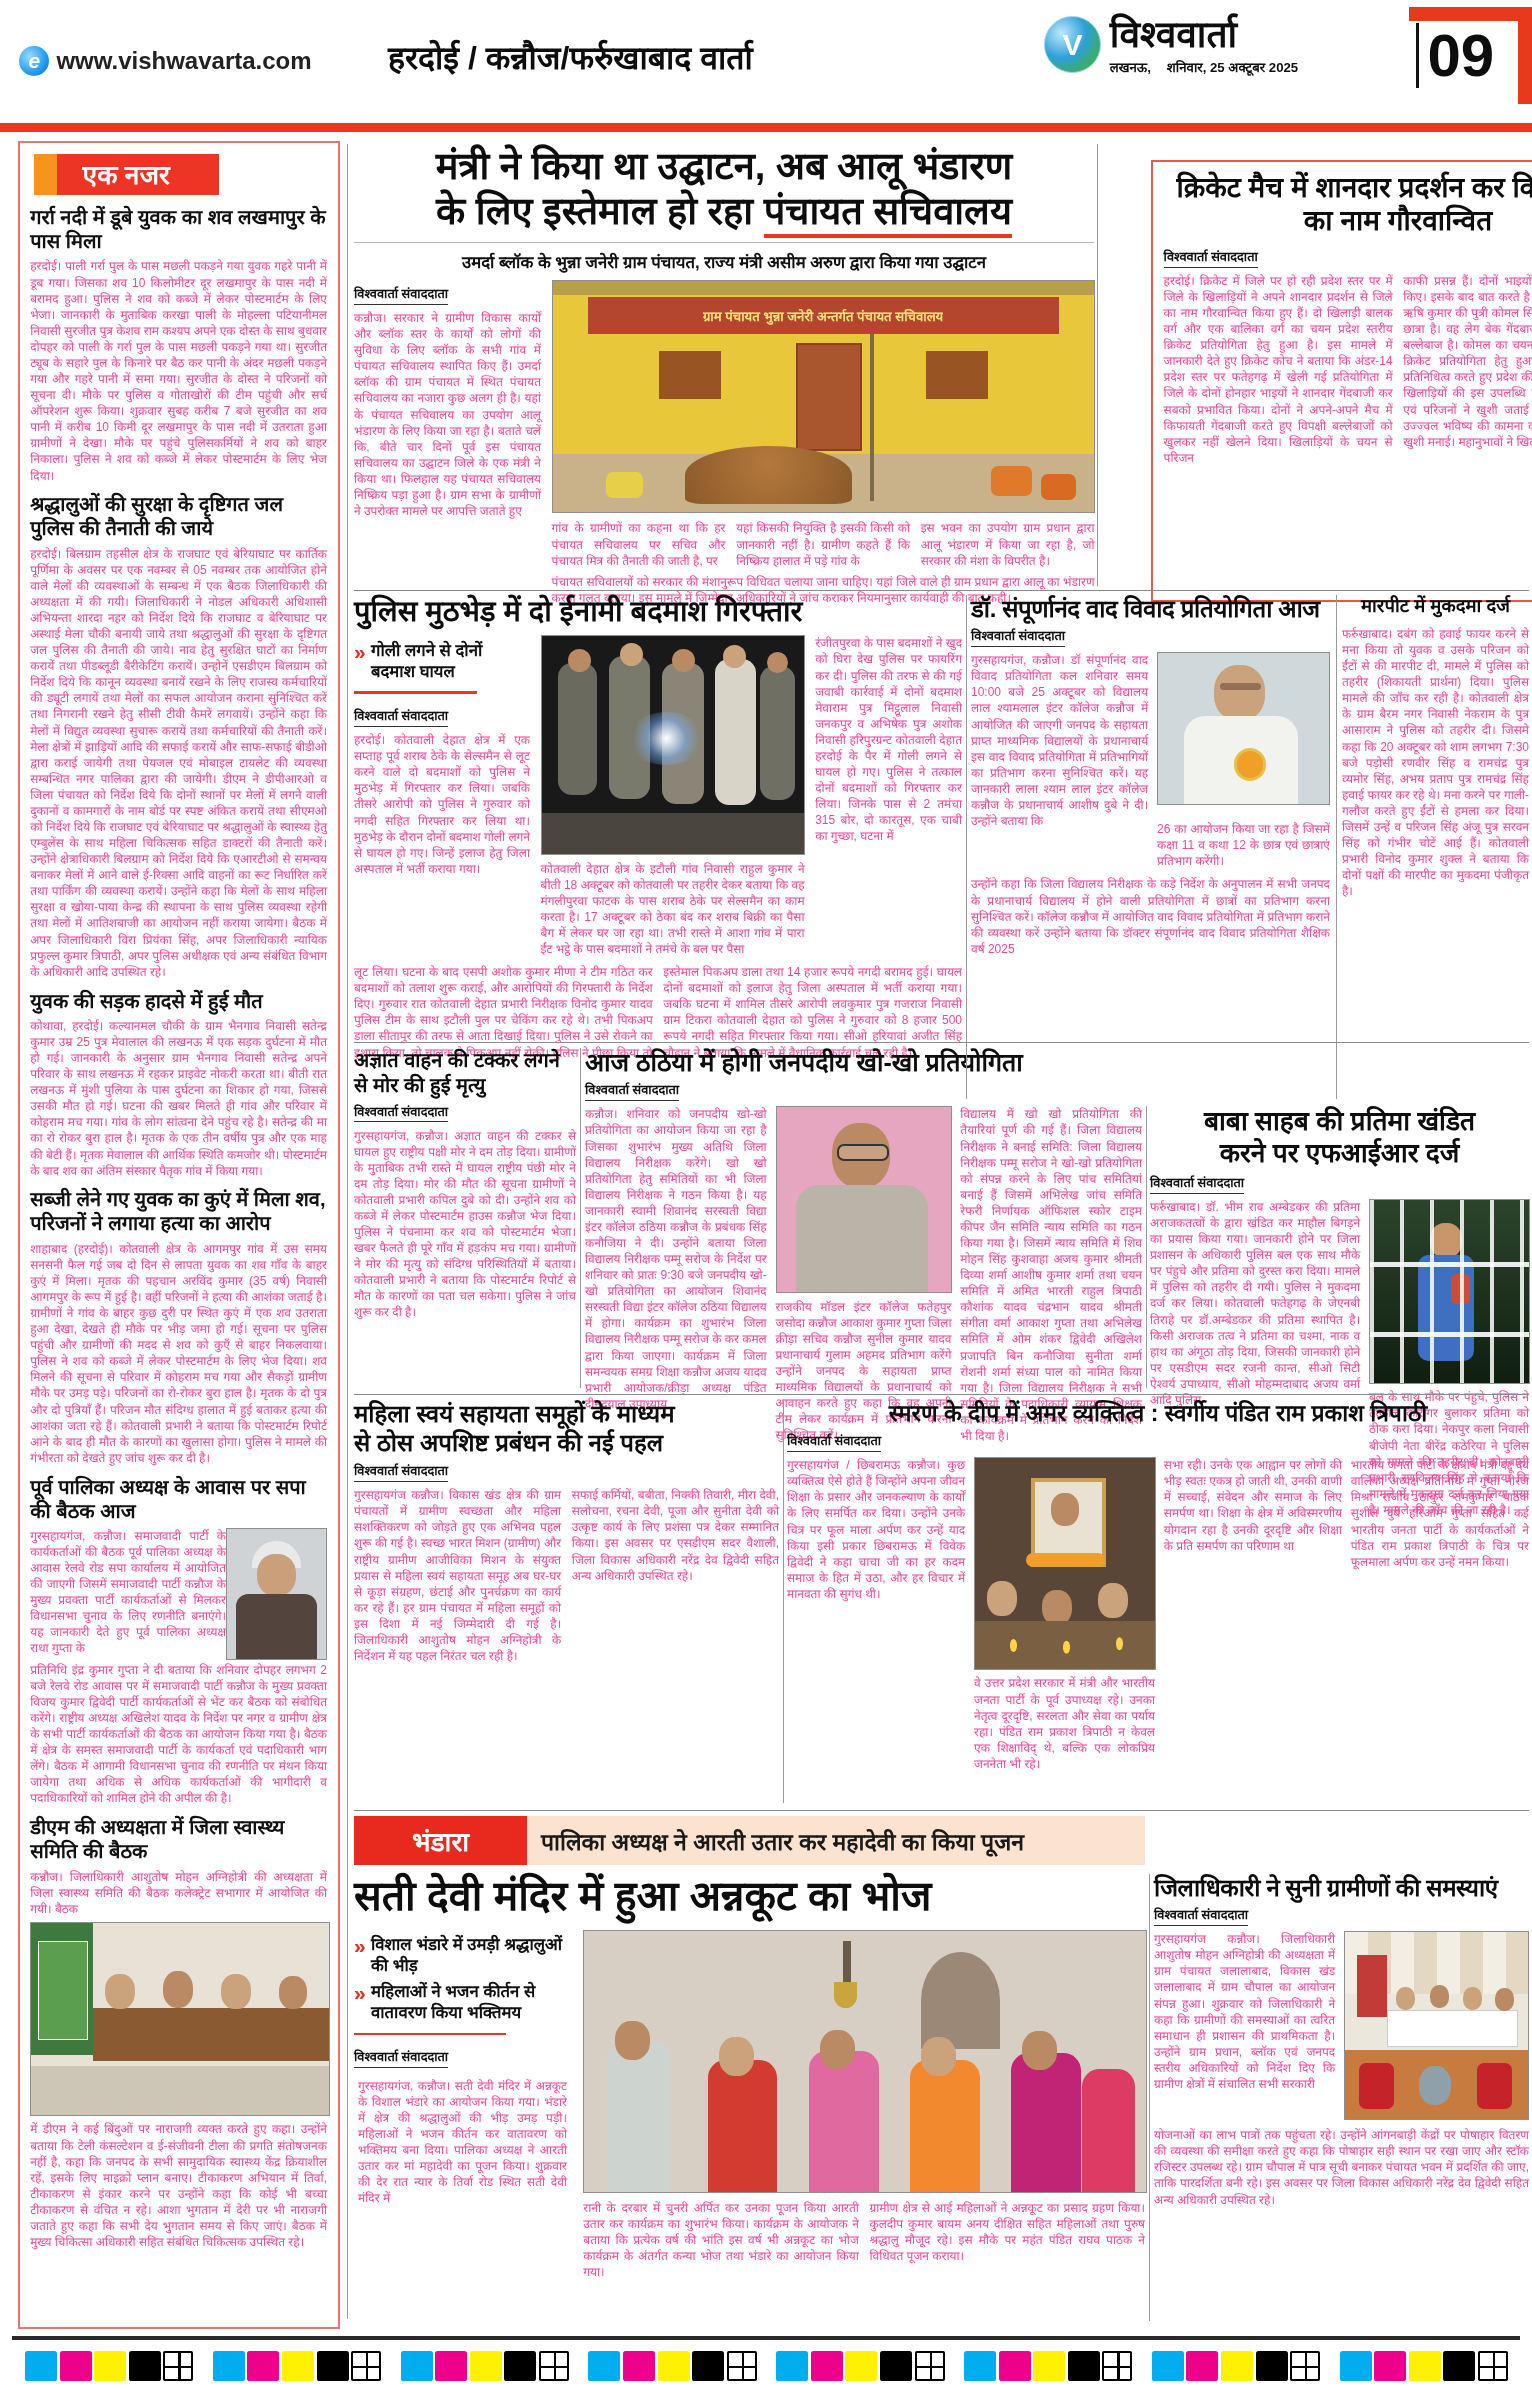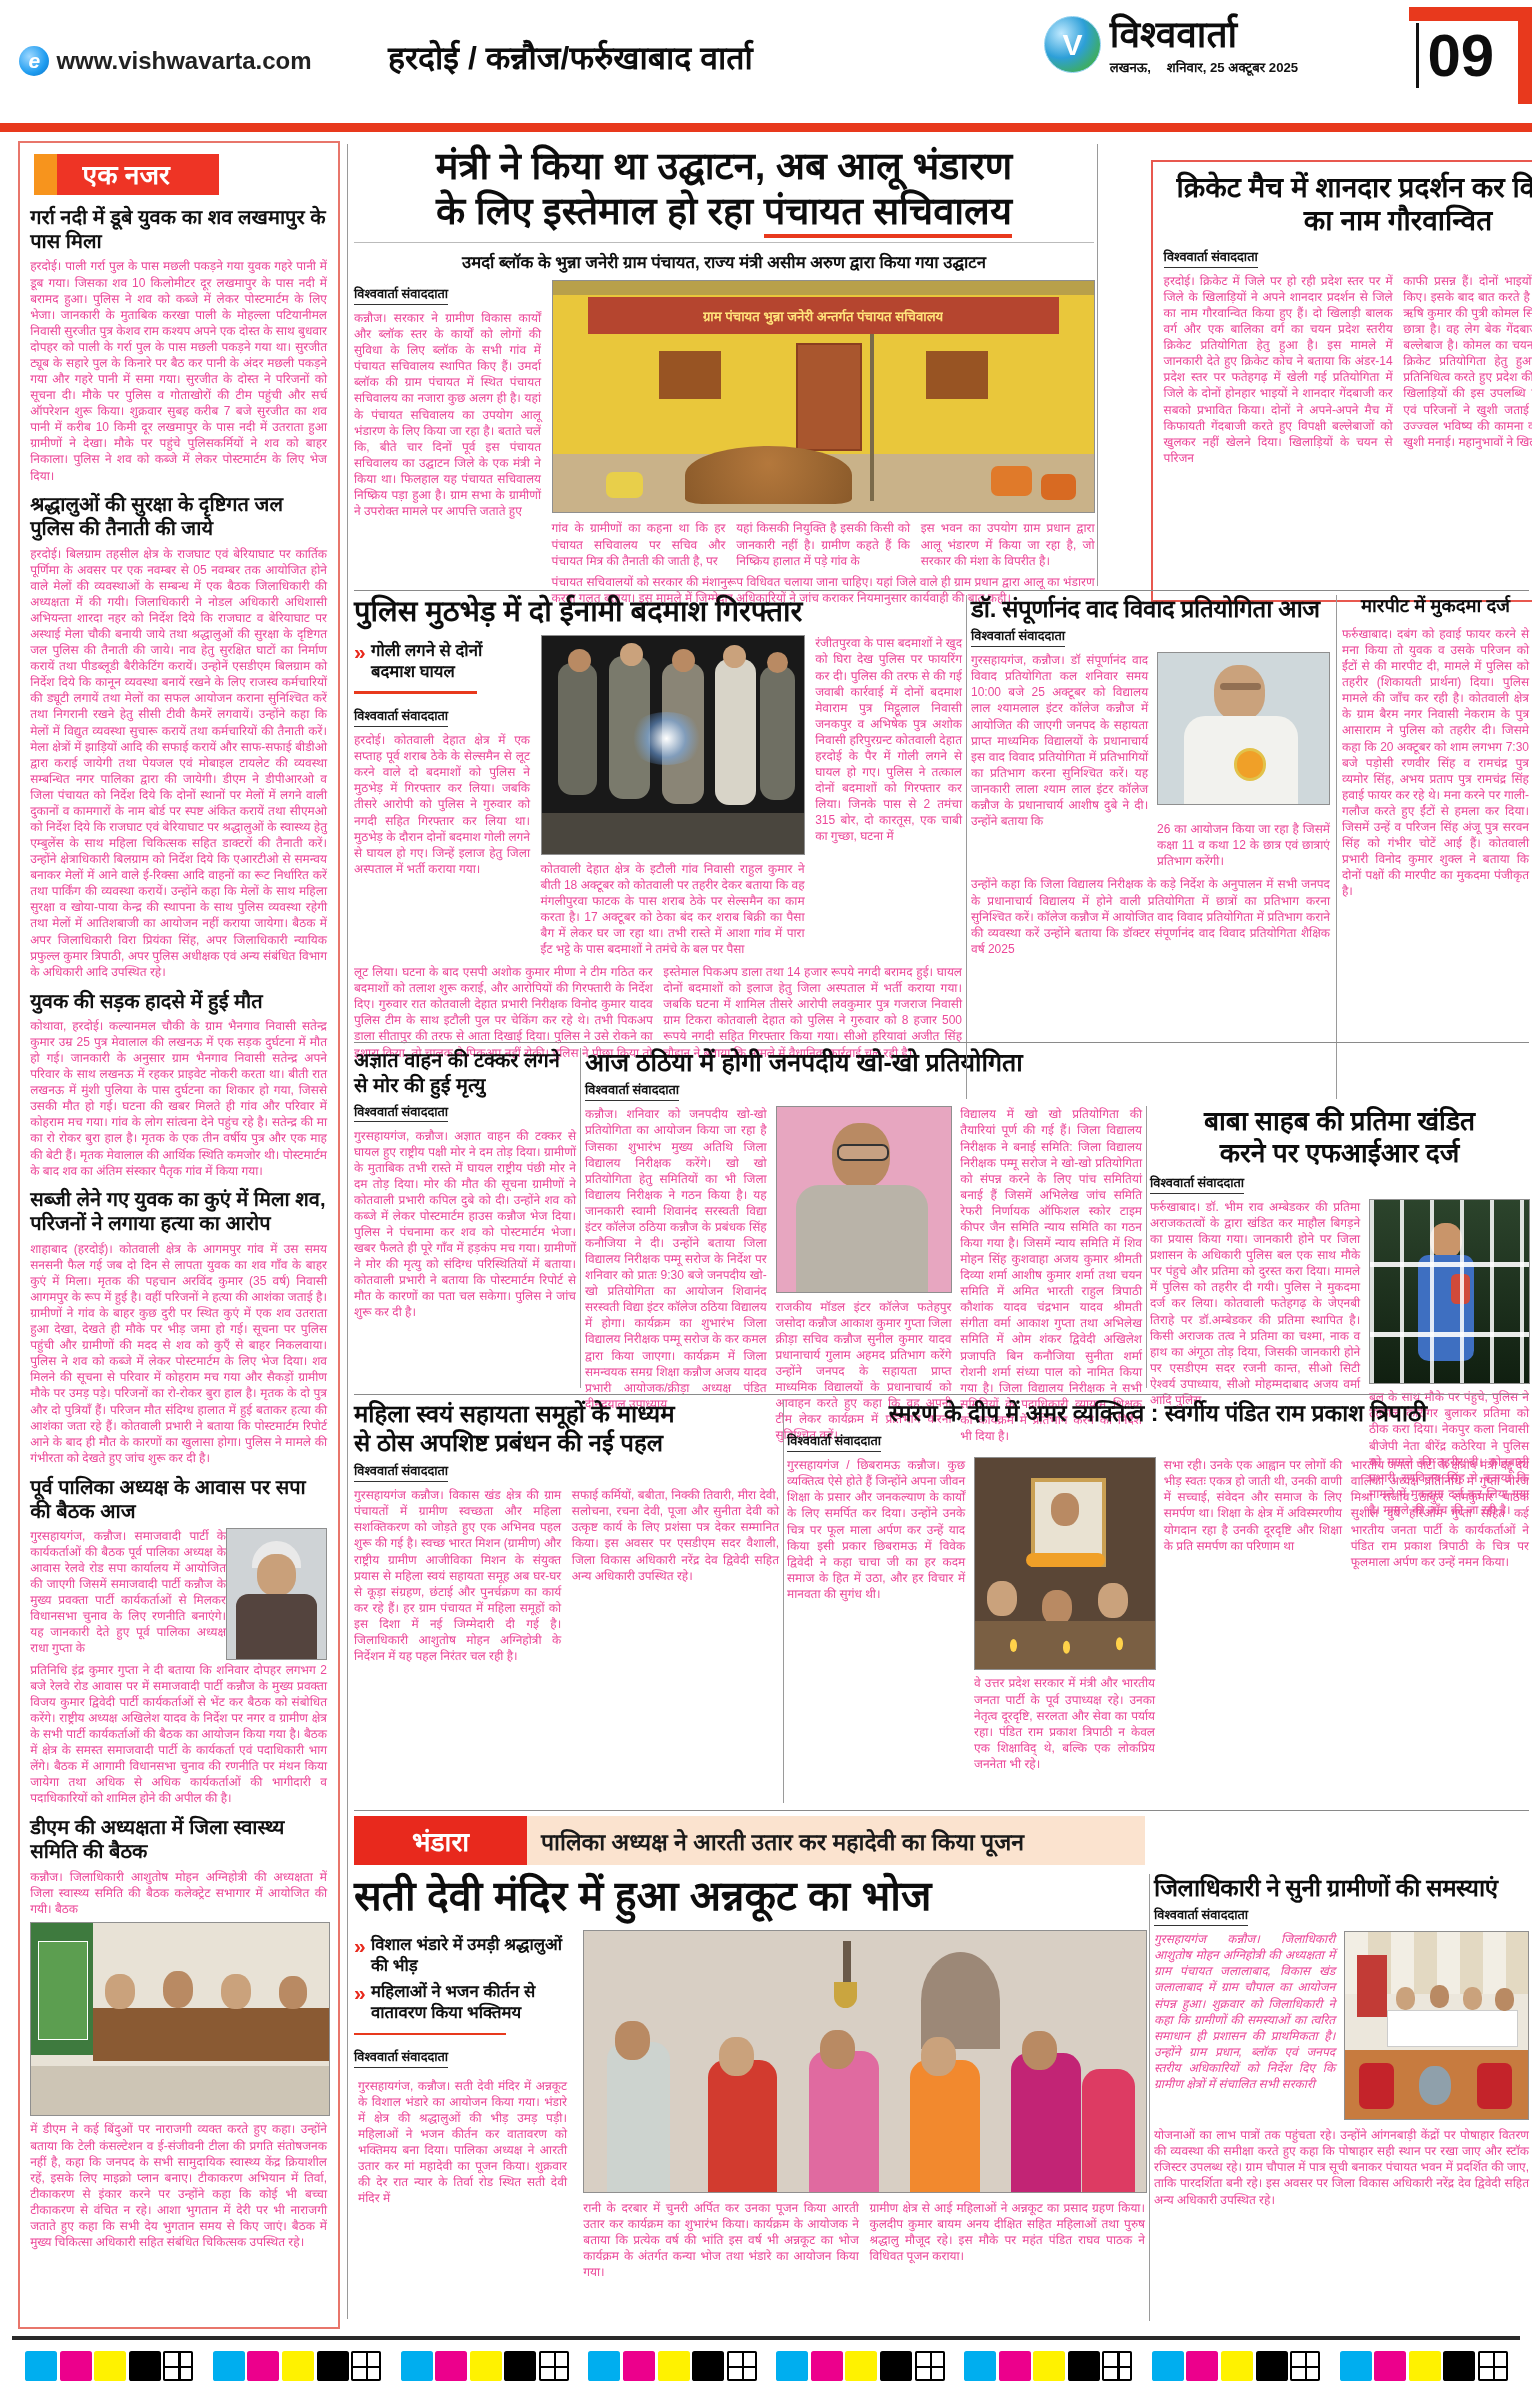--- a/index.html
+++ b/index.html
@@ -340,21 +340,21 @@
         <p class="body-txt" style="flex:1;margin:0;">रानी के दरबार में चुनरी अर्पित कर उनका पूजन किया आरती उतार कर कार्यक्रम का शुभारंभ किया। कार्यक्रम के आयोजक ने बताया कि प्रत्येक वर्ष की भांति इस वर्ष भी अन्नकूट का भोज कार्यक्रम के अंतर्गत कन्या भोज तथा भंडारे का आयोजन किया गया।</p>
         <p class="body-txt" style="flex:1;margin:0;">ग्रामीण क्षेत्र से आई महिलाओं ने अन्नकूट का प्रसाद ग्रहण किया। कुलदीप कुमार बायम अनय दीक्षित सहित महिलाओं तथा पुरुष श्रद्धालु मौजूद रहे। इस मौके पर महंत पंडित राघव पाठक ने विधिवत पूजन कराया।</p>
       </div>
     </div>
   </div>
 </div>
 
 <div class="abs" style="left:1154px;top:1874px;width:375px;height:447px;">
   <div class="hl-big" style="font-size:24px;line-height:1.15;letter-spacing:-0.4px;">जिलाधिकारी ने सुनी ग्रामीणों की समस्याएं</div>
   <span class="byline">विश्ववार्ता संवाददाता</span>
-  <div style="display:flex;gap:8.8px;font-style:italic;">
+  <div style="display:flex;gap:8.8px;">
     <p class="body-txt" style="flex:1;margin:0;">गुरसहायगंज कन्नौज। जिलाधिकारी आशुतोष मोहन अग्निहोत्री की अध्यक्षता में ग्राम पंचायत जलालाबाद, विकास खंड जलालाबाद में ग्राम चौपाल का आयोजन संपन्न हुआ। शुक्रवार को जिलाधिकारी ने कहा कि ग्रामीणों की समस्याओं का त्वरित समाधान ही प्रशासन की प्राथमिकता है। उन्होंने ग्राम प्रधान, ब्लॉक एवं जनपद स्तरीय अधिकारियों को निर्देश दिए कि ग्रामीण क्षेत्रों में संचालित सभी सरकारी</p>
     <div class="ph" style="width:183px;height:187px;flex:none;background:#ece7dc;">
       <div style="position:absolute;left:0;top:0;width:183px;height:62px;background:repeating-linear-gradient(90deg,#f2eee4 0 23px,#e3d9c2 23px 46px);"></div>
       <div style="position:absolute;left:12.3px;top:23px;width:30px;height:62px;background:#c23b36;"></div>
       <div style="position:absolute;left:42px;top:78px;width:129px;height:35px;background:#fff;border:0.9px solid #ccc;"></div>
       <div style="position:absolute;left:51px;top:55px;width:19.4px;height:23px;border-radius:45%;background:#caa27c;"></div>
       <div style="position:absolute;left:85px;top:53px;width:19.4px;height:23px;border-radius:45%;background:#b98a63;"></div>
       <div style="position:absolute;left:118px;top:55px;width:19.4px;height:23px;border-radius:45%;background:#caa27c;"></div>
       <div style="position:absolute;left:150px;top:56px;width:19.4px;height:23px;border-radius:45%;background:#b98a63;"></div>
       <div style="position:absolute;left:0;bottom:0;width:183px;height:69px;background:#c77b3f;"></div>

